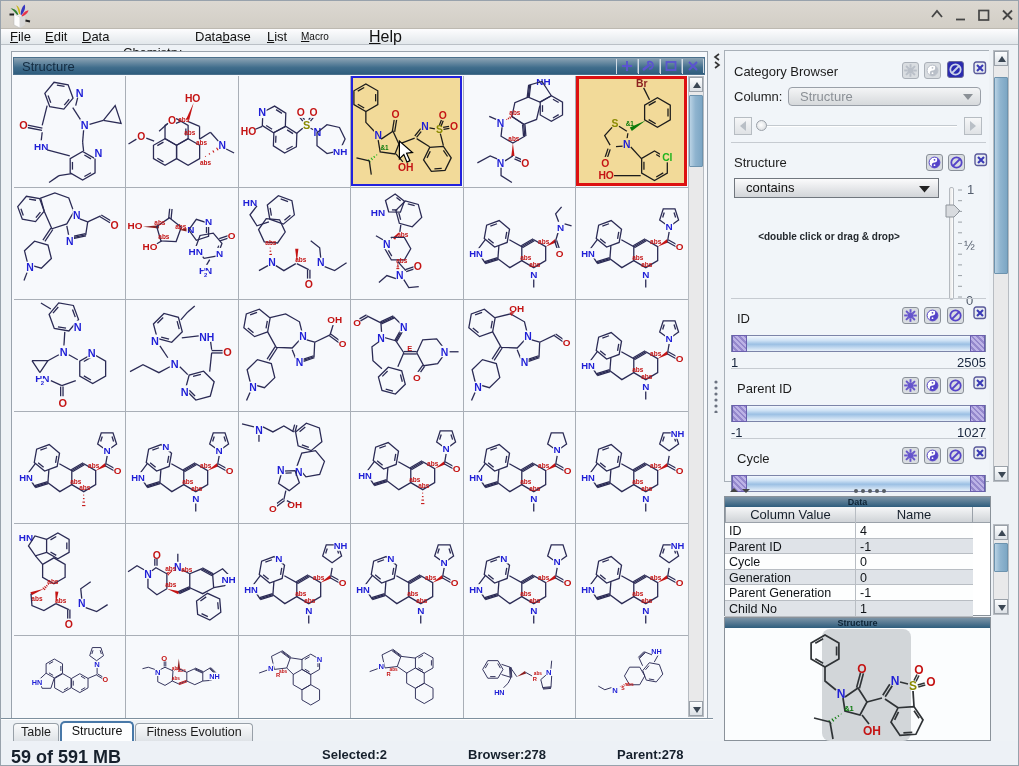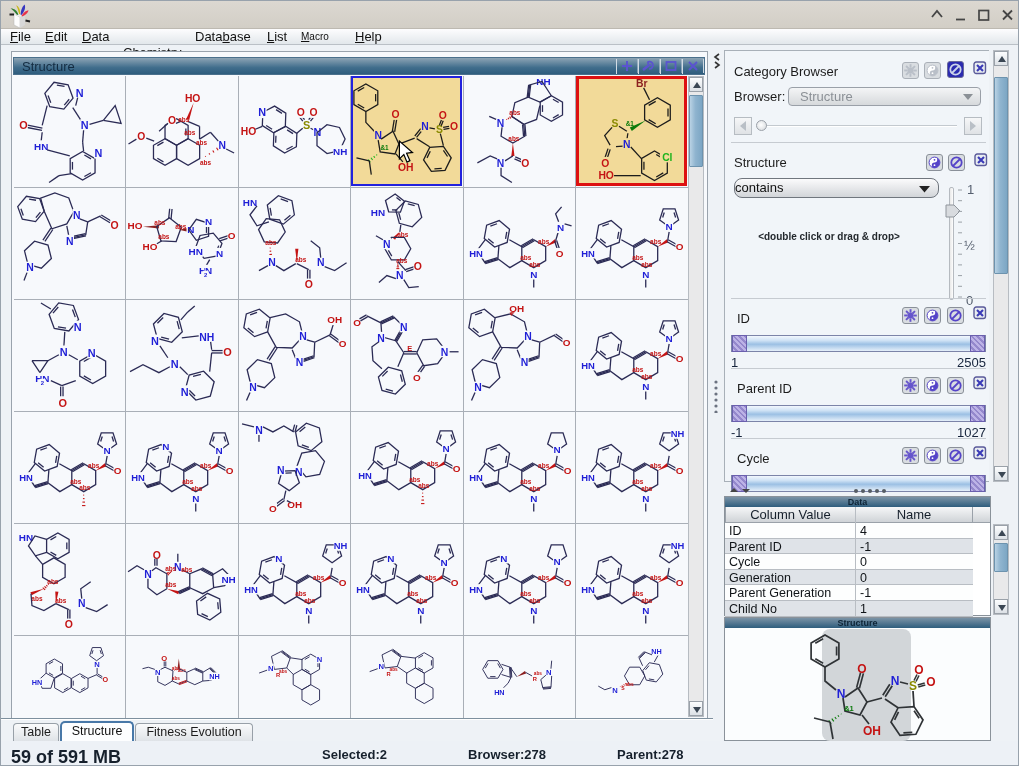--- a/index.html
+++ b/index.html
@@ -28,21 +28,21 @@
  </svg>
 </div>
 <div style="position:absolute;left:0;top:28px;width:1019px;height:16px;background:linear-gradient(#fdfdfe,#e2e7eb);border-bottom:1px solid #bac0c6">
     <div style="position:absolute;left:9px;top:0px;font-size:13px;color:#111;line-height:16px"><span style="text-decoration:underline">F</span>ile</div>
     <div style="position:absolute;left:44px;top:0px;font-size:13px;color:#111;line-height:16px"><span style="text-decoration:underline">E</span>dit</div>
     <div style="position:absolute;left:81px;top:0px;font-size:13px;color:#111;line-height:16px"><span style="text-decoration:underline">D</span>ata</div>
     <div style="position:absolute;left:122px;top:16px;font-size:13px;color:#111;line-height:16px"><span style="text-decoration:underline">C</span>hemistry</div>
     <div style="position:absolute;left:194px;top:0px;font-size:13px;color:#111;line-height:16px">Data<span style="text-decoration:underline">b</span>ase</div>
     <div style="position:absolute;left:266px;top:0px;font-size:13px;color:#111;line-height:16px"><span style="text-decoration:underline">L</span>ist</div>
     <div style="position:absolute;left:300px;top:0px;font-size:10px;color:#111;line-height:16px"><span style="text-decoration:underline">M</span>acro</div>
-    <div style="position:absolute;left:354px;top:0px;font-size:13px;color:#111;line-height:16px"><span style="text-decoration:underline">H</span>elp</div>
+    <div style="position:absolute;left:368px;top:0px;font-size:16px;color:#111;line-height:16px"><span style="text-decoration:underline">H</span>elp</div>
   </div>
 <div style="position:absolute;left:10px;top:50px;width:697px;height:668px;background:#f7f9fc;border:1px solid #9aa3ad"></div>
 <div style="position:absolute;left:12px;top:56px;width:692px;height:18px;background:linear-gradient(#8da4b5,#406d8c 60%,#2e5d7d);border:1px solid #4a708c">
   <div style="position:absolute;left:8px;top:1px;font-size:13px;color:#132c42;line-height:16px">Structure</div>
 </div>
 <div style="position:absolute;left:615px;top:58px;width:21px;height:15px;border-left:1px solid #d5dee6"></div>
 <div style="position:absolute;left:637px;top:58px;width:21px;height:15px;border-left:1px solid #d5dee6"></div>
 <div style="position:absolute;left:659px;top:58px;width:21px;height:15px;border-left:1px solid #d5dee6"></div>
 <div style="position:absolute;left:681px;top:58px;width:21px;height:15px;border-left:1px solid #d5dee6"></div>
 <svg style="position:absolute;left:615px;top:57px" width="88" height="16" viewBox="0 0 88 16">
@@ -1286,21 +1286,21 @@
     <circle cx="3" cy="9" r="1.6" fill="#6b7280"></circle>
  <circle cx="3" cy="15" r="1.6" fill="#6b7280"></circle>
     <circle cx="3" cy="21" r="1.6" fill="#6b7280"></circle>
  <circle cx="3" cy="27" r="1.6" fill="#6b7280"></circle>
     <circle cx="3" cy="33" r="1.6" fill="#6b7280"></circle>
 </svg>
 
 <div style="position:absolute;left:723px;top:49px;width:265px;height:432px;background:#f1f5f9;border:1px solid #a8b0b8;border-right:none"></div>
 
 <div class="ftitle" style="left:733px;top:63px">Category Browser</div>
-<div class="ftitle" style="left:733px;top:88px">Browser:</div>
+<div class="ftitle" style="left:733px;top:88px">Column:</div>
 <svg style="position:absolute;left:901px;top:61px" width="17" height="17" viewBox="0 0 17 17">
     <rect x="0.5" y="0.5" width="16" height="16" rx="2.5" fill="#d9dde1" stroke="#aab0b8"></rect>
     <g transform="translate(0,0)">
       <circle cx="8.5" cy="8.5" r="3" fill="#b9bfc8"></circle>
       <rect x="7.6" y="2.2" width="1.9" height="3.4" fill="#b9bfc8" transform="rotate(0 8.5 8.5)"></rect>
       <rect x="7.6" y="2.2" width="1.9" height="3.4" fill="#b9bfc8" transform="rotate(45 8.5 8.5)"></rect>
       <rect x="7.6" y="2.2" width="1.9" height="3.4" fill="#b9bfc8" transform="rotate(90 8.5 8.5)"></rect>
       <rect x="7.6" y="2.2" width="1.9" height="3.4" fill="#b9bfc8" transform="rotate(135 8.5 8.5)"></rect>
       <rect x="7.6" y="2.2" width="1.9" height="3.4" fill="#b9bfc8" transform="rotate(180 8.5 8.5)"></rect>
       <rect x="7.6" y="2.2" width="1.9" height="3.4" fill="#b9bfc8" transform="rotate(225 8.5 8.5)"></rect>
@@ -1358,21 +1358,21 @@
     <rect x="0.5" y="0.5" width="16" height="16" rx="2.5" fill="#d9dde1" stroke="#8a9099"></rect>
     <g transform="translate(0,0)">
       <circle cx="8.5" cy="8.5" r="5.2" fill="none" stroke="#5544c8" stroke-width="1.8"></circle>
       <line x1="5" y1="12" x2="12" y2="5" stroke="#5544c8" stroke-width="1.8"></line>
     </g>
   </svg>
 <svg style="position:absolute;left:973px;top:152px" width="14" height="14" viewBox="0 0 14 14">
     <rect x="1" y="1" width="11.5" height="11.5" rx="2.2" fill="#e8ecf0" stroke="#5a5a9a" stroke-width="1.4"></rect>
     <path d="M4 4 L10 10 M10 4 L4 10" stroke="#3a3ab8" stroke-width="2.1"></path>
   </svg>
-<div style="position:absolute;left:733px;top:177px;width:205px;height:20px;border:1px solid #70767e;border-radius:8px;background:linear-gradient(#fbfbfc,#d2d5d9);color:#111;font-size:13px;line-height:18px;">contains
+<div style="position:absolute;left:733px;top:177px;width:205px;height:20px;border:1px solid #70767e;border-radius:0;background:linear-gradient(#fbfbfc,#d2d5d9);color:#111;font-size:13px;line-height:18px;padding-left:11px">contains
   <svg style="position:absolute;right:8px;top:7px" width="11" height="7">
       <path d="M0 0 L5.5 6.5 L11 0" fill="#222"></path>
     </svg></div>
 <div style="position:absolute;left:748px;top:230px;width:160px;height:13px;font-size:10px;font-weight:bold;color:#23282d;text-align:center;white-space:nowrap">&lt;double click or drag &amp; drop&gt;</div>
 <div style="position:absolute;left:948px;top:186px;width:5px;height:113px;background:linear-gradient(90deg,#e8e8e8,#fdfdfd);border:1px solid #b5bac0;border-radius:2px"></div>
 <svg style="position:absolute;left:944px;top:203px" width="16" height="14" viewBox="0 0 16 14">
  <path d="M1 1 L9 1 L15 7 L9 13 L1 13 Z" fill="#d8dbdf" stroke="#8f959c" stroke-width="1"></path>
   </svg>
 <svg style="position:absolute;left:956px;top:186px" width="8" height="114">
     <line x1="1" y1="3.0" x2="5" y2="3.0" stroke="#9aa0a6" stroke-width="1"></line>

